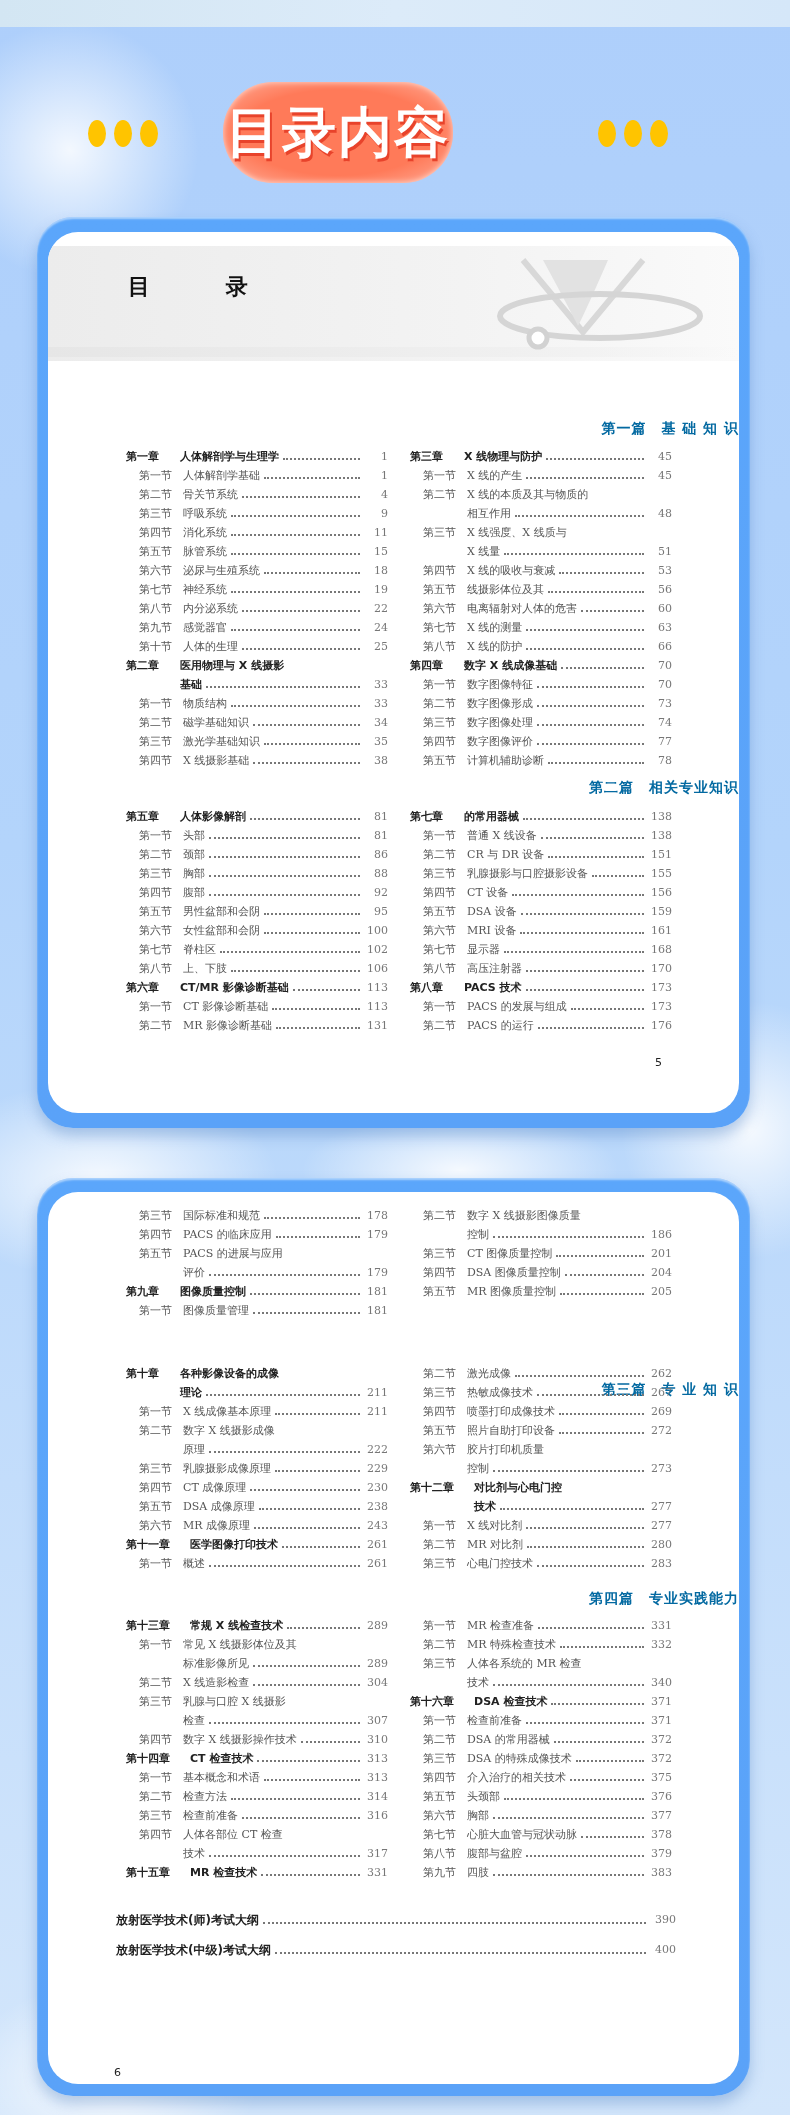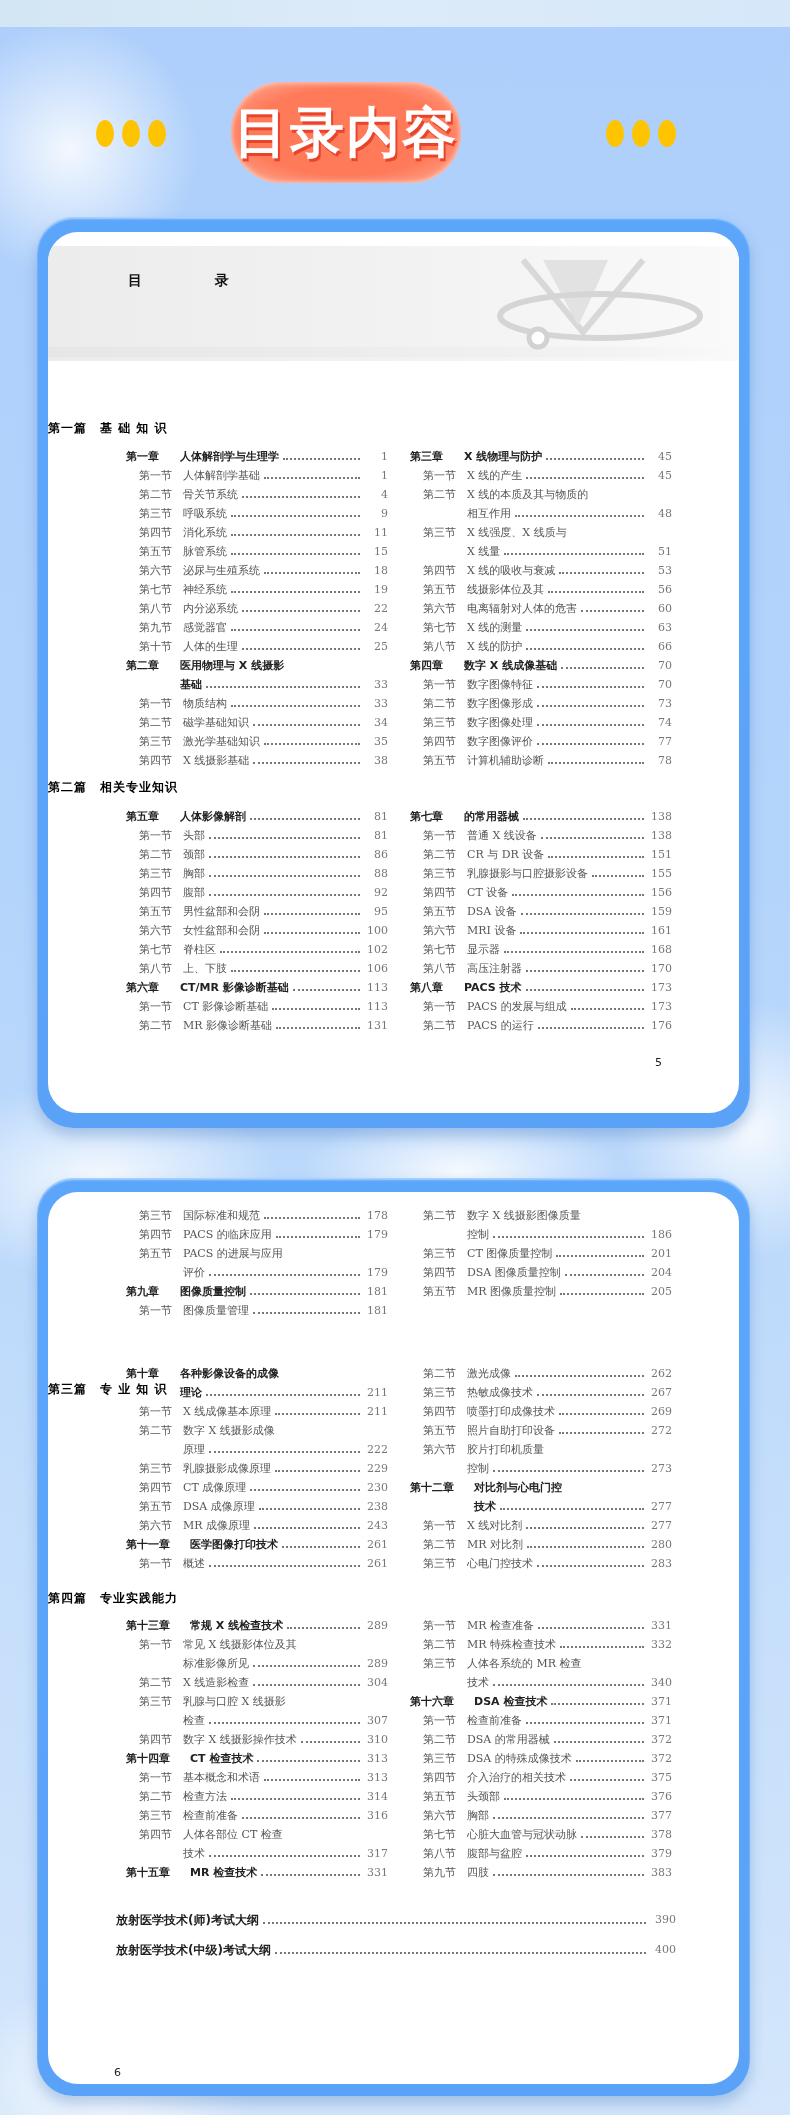--- a/index.html
+++ b/index.html
@@ -1,39 +1,39 @@
 <!DOCTYPE html>
 <html><head>
 <meta charset="utf-8">
 <style>
   html,body{margin:0;padding:0;}
   body{width:790px;height:2115px;position:relative;overflow:hidden;
     background:linear-gradient(180deg,#aecffb 0%,#b3d4fb 40%,#c3ddfb 70%,#d3e6fb 100%);
     font-family:"DejaVu Serif","Liberation Serif",serif;color:#333;}
   .topstrip{position:absolute;left:0;top:0;width:790px;height:27px;background:linear-gradient(90deg,#d3e6f3,#dcebf9 50%,#d5e7f9);}
   .cloud{position:absolute;border-radius:50%;background:radial-gradient(ellipse at center,rgba(255,255,255,0.85),rgba(255,255,255,0) 70%);}
-  .title-wrap{position:absolute;left:16px;top:78px;width:650px;height:110px;}
+  .title-wrap{position:absolute;left:8px;top:78px;width:650px;height:110px;}
   .pill{position:absolute;left:215px;top:4px;width:158px;height:101px;}
   .pill-bg{position:absolute;left:0;top:0;width:230px;height:101px;border-radius:50px;
     background:radial-gradient(ellipse at center,#ff7a59 60%,#ff9a80 85%,#ffc0b0 100%);
     box-shadow:0 0 6px rgba(255,255,255,0.7) inset;}
   .pill-text{position:absolute;left:0;top:0;width:230px;height:101px;line-height:101px;text-align:center;
     font-family:"DejaVu Sans","Liberation Sans",sans-serif;font-weight:bold;font-size:54px;color:#fff;
     letter-spacing:2px;text-shadow:2px 3px 0 #e8432b;}
   .dots{position:absolute;top:42px;display:flex;gap:8px;}
   .dot{width:18px;height:27px;border-radius:50%;background:#ffc400;}
   .card{position:absolute;left:37px;width:713px;border-radius:36px;
     background:linear-gradient(180deg,#5ba6fb,#5aa2f8);
     box-shadow:0 8px 14px rgba(70,120,190,0.35), inset 0 2px 2px rgba(255,255,255,0.5);}
   .card-inner{position:absolute;left:11px;right:11px;border-radius:30px;background:#fff;overflow:hidden;}
   .hdr{position:absolute;left:0;top:14px;width:100%;height:115px;background:linear-gradient(90deg,#ececec,#f3f3f3 60%,#fafafa);}
   .hdr-bar{position:absolute;left:0;top:115px;width:100%;height:10px;background:linear-gradient(90deg,#e6e6e6,#efefef 60%,rgba(255,255,255,0));}
-  .hdr-title{position:absolute;left:80px;top:40px;font-family:"DejaVu Sans","Liberation Sans",sans-serif;font-weight:bold;font-size:14px;color:#111;letter-spacing:34px;}
+  .hdr-title{position:absolute;left:80px;top:40px;font-family:"DejaVu Sans","Liberation Sans",sans-serif;font-weight:bold;font-size:22px;color:#111;letter-spacing:34px;}
   .emblem{position:absolute;left:440px;top:14px;width:225px;height:110px;}
-  .part{position:absolute;left:0;width:100%;text-align:left;font-weight:bold;font-size:12px;color:#000000;letter-spacing:1px;}
+  .part{position:absolute;left:0;width:100%;text-align:right;font-weight:bold;font-size:14px;color:#0369a1;letter-spacing:1px;}
   .col{position:absolute;width:262px;}
   .row{position:relative;height:19px;line-height:19px;font-size:11px;white-space:nowrap;display:flex;align-items:center;}
   .row.ch{font-family:"DejaVu Sans","Liberation Sans",sans-serif;font-weight:bold;color:#222;font-size:11px;}
   .row.sec{color:#555;}
   .lbl{display:inline-block;flex:0 0 auto;}
   .ch .lbl{width:54px;}
   .ch.wide .lbl{width:64px;}
   .sec .lbl{width:44px;margin-left:13px;}
   .ttl{flex:0 0 auto;}
   .ind{flex:0 0 auto;}

